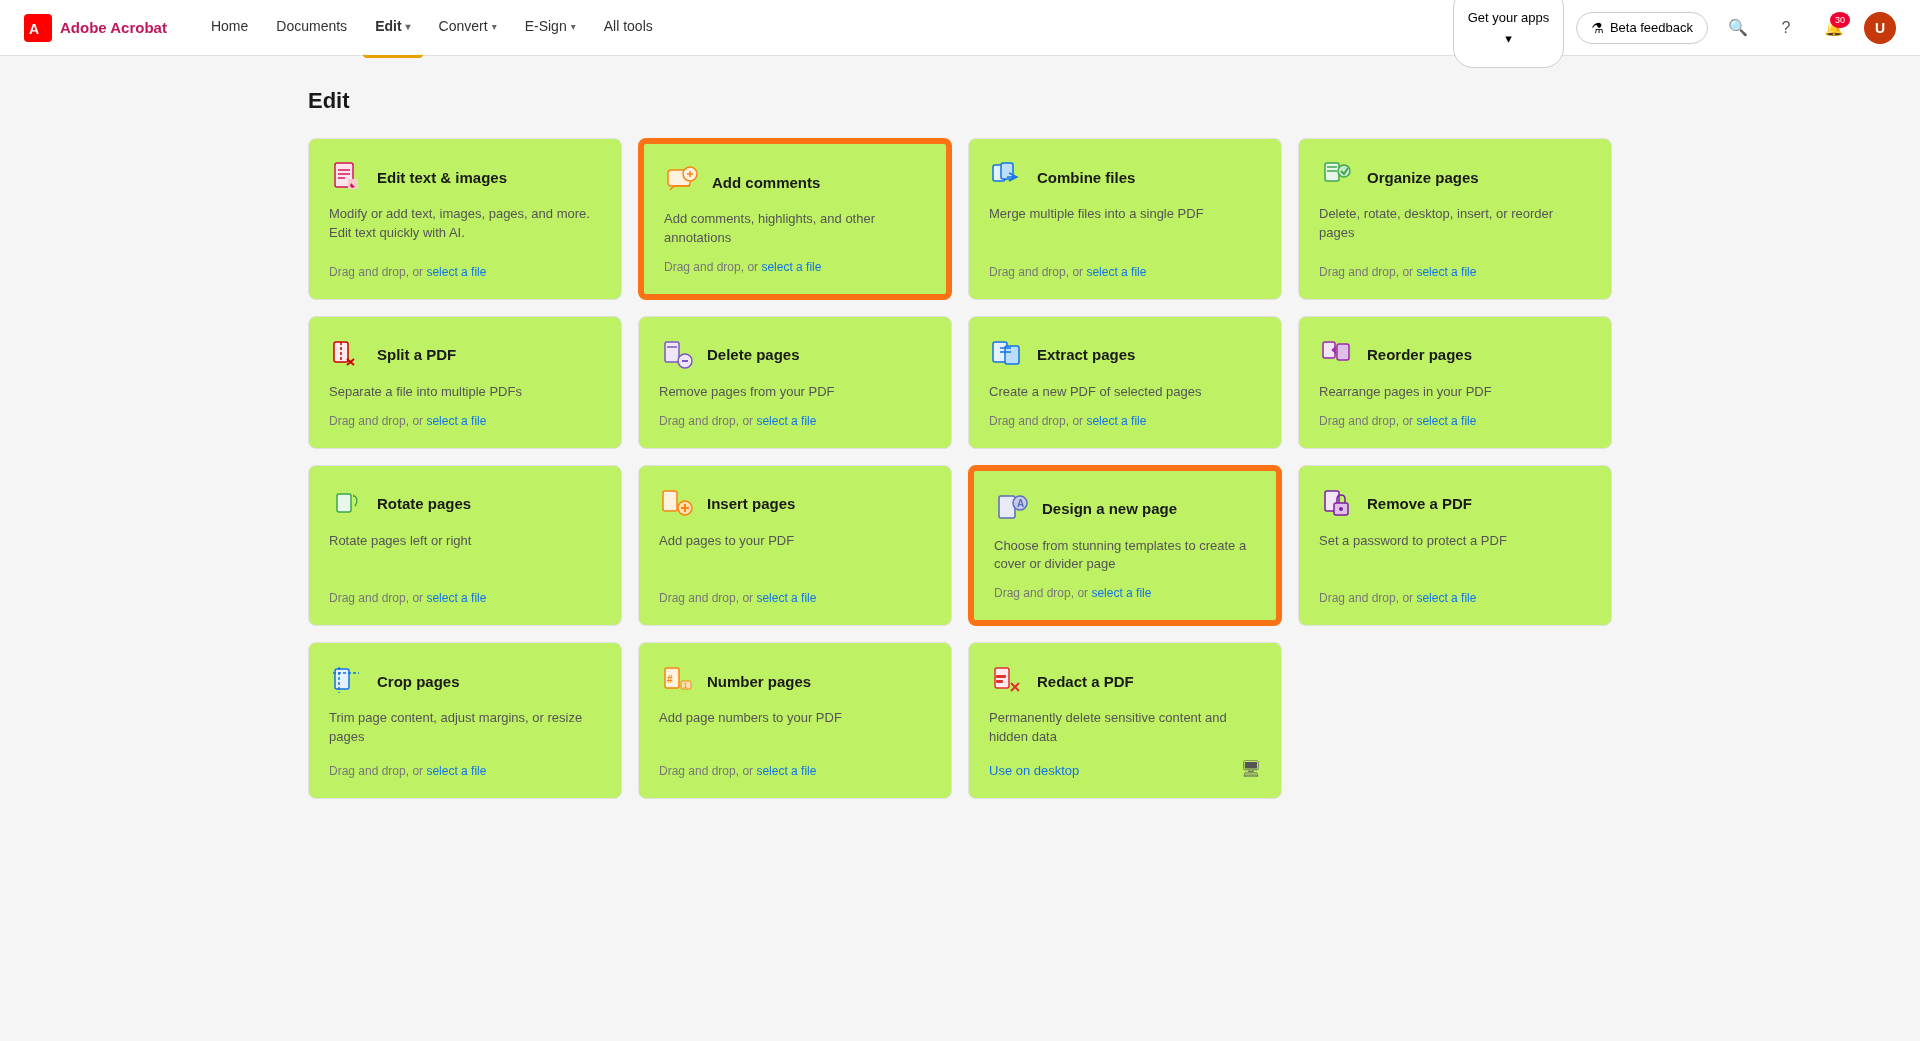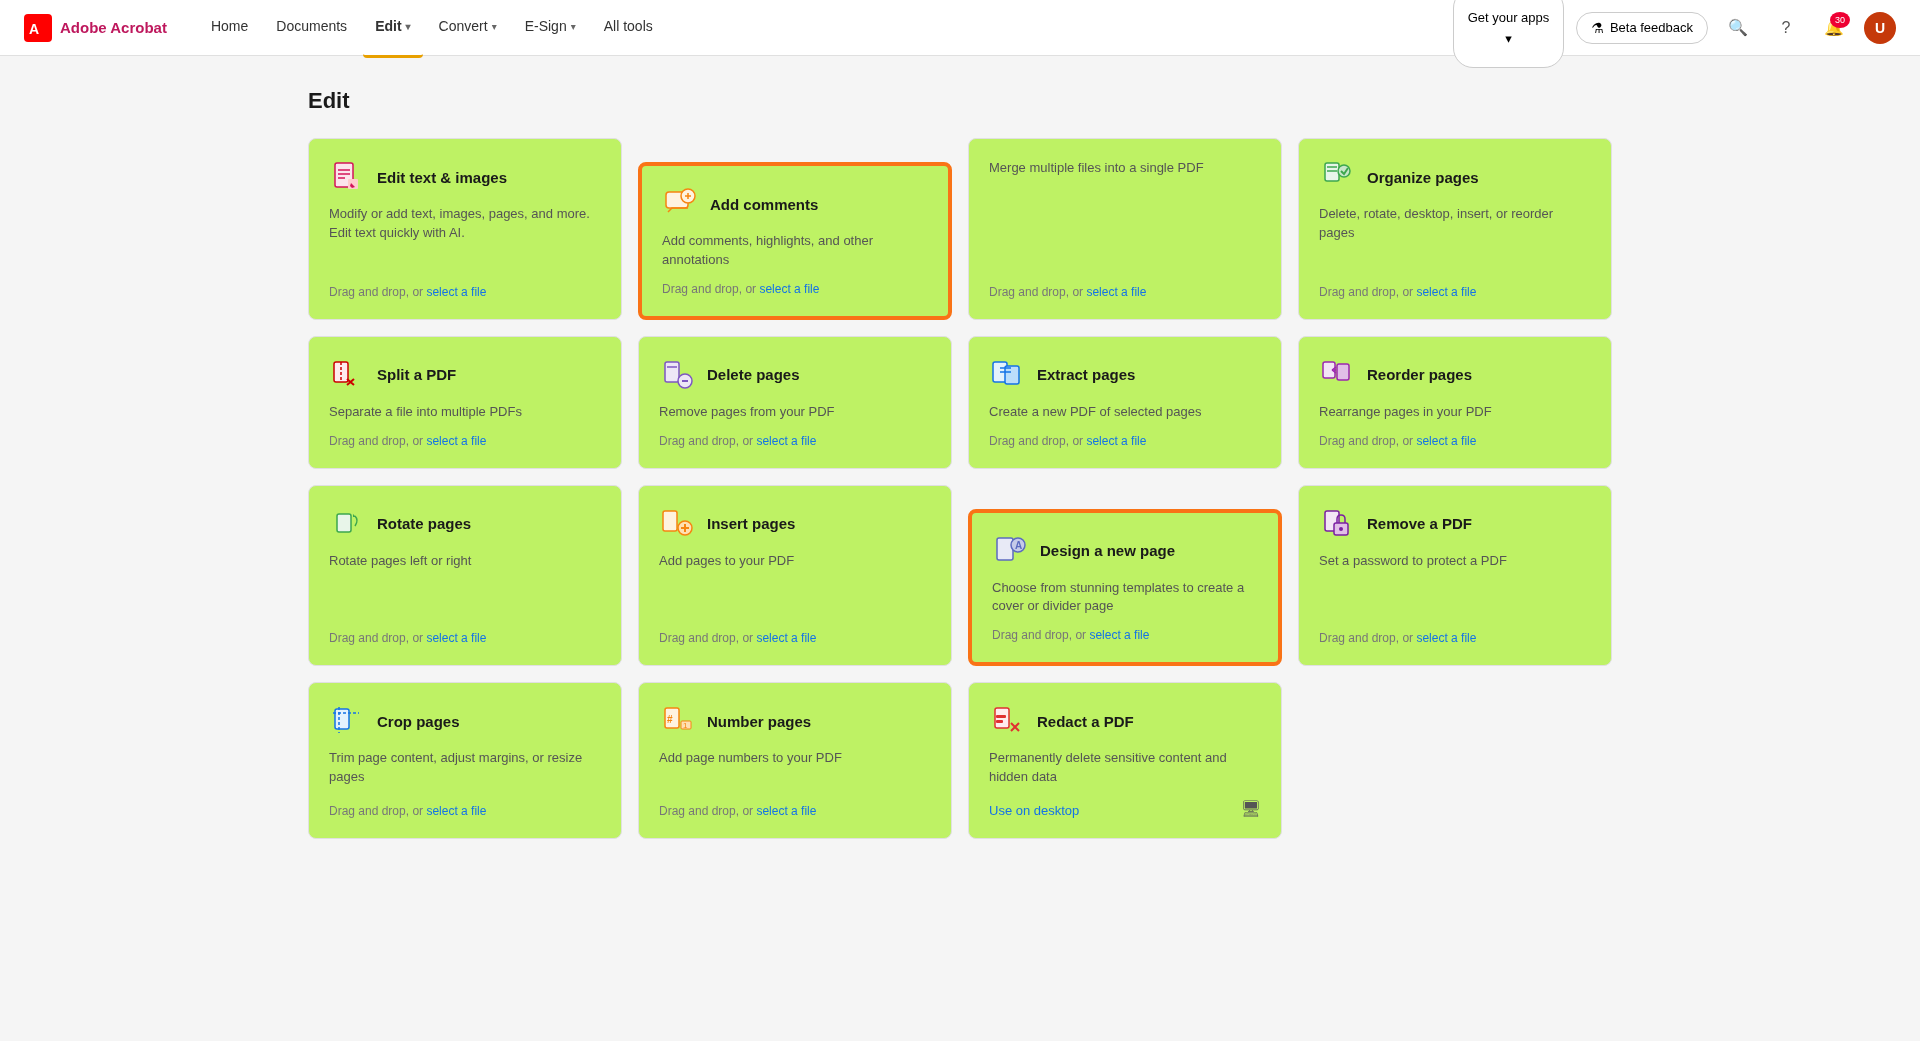--- a/index.html
+++ b/index.html
@@ -151,22 +151,21 @@
       background: #bef264;
       border: 1px solid #e0e0e0;
       border-radius: 8px;
       padding: 20px;
       cursor: pointer;
       transition: box-shadow 0.15s;
       display: flex;
       flex-direction: column;
     }
     .tool-card.highlighted {
-      border: 4px solid #f97316;
-      margin-top: 24px;
+      border: 6px solid #f97316;
     }
     .tool-card-header {
       display: flex;
       align-items: center;
       gap: 12px;
       margin-bottom: 10px;
     }
     .tool-icon {
       width: 36px;
       height: 36px;
@@ -293,20 +292,29 @@
       <circle cx="26" cy="10" r="7" fill="#fff3e0" stroke="#f68511" stroke-width="1.5"></circle>
       <line x1="26" y1="7" x2="26" y2="13" stroke="#f68511" stroke-width="1.5"></line>
       <line x1="23" y1="10" x2="29" y2="10" stroke="#f68511" stroke-width="1.5"></line>
     </svg></div>
           <span class="tool-name">Add comments</span>
         </div>
         <p class="tool-desc">Add comments, highlights, and other annotations</p>
         <div class="tool-footer">Drag and drop, or <a class="select-file-link">select a file</a></div>
       </div>
       <div class="tool-card">
+        <div class="tool-card-header">
+          <div class="tool-icon"><svg width="36" height="36" viewBox="0 0 36 36" fill="none">
+      <rect x="4" y="6" width="12" height="16" rx="2" fill="#e3f2fd" stroke="#1473e6" stroke-width="1.5"></rect>
+      <rect x="12" y="4" width="12" height="16" rx="2" fill="#bbdefb" stroke="#1473e6" stroke-width="1.5"></rect>
+      <path d="M20 22 L28 18 L20 14" fill="none" stroke="#1473e6" stroke-width="1.5"></path>
+      <line x1="28" y1="18" x2="18" y2="18" stroke="#1473e6" stroke-width="1.5"></line>
+    </svg></div>
+          <span class="tool-name">Combine files</span>
+        </div>
         <p class="tool-desc">Merge multiple files into a single PDF</p>
         <div class="tool-footer">Drag and drop, or <a class="select-file-link">select a file</a></div>
       </div>
       <div class="tool-card">
         <div class="tool-card-header">
           <div class="tool-icon"><svg width="36" height="36" viewBox="0 0 36 36" fill="none">
       <rect x="6" y="4" width="14" height="18" rx="2" fill="#e8f5e9" stroke="#3da74e" stroke-width="1.5"></rect>
       <path d="M8 8 L18 8" stroke="#3da74e" stroke-width="1.5"></path>
       <path d="M8 12 L18 12" stroke="#3da74e" stroke-width="1.5"></path>
       <circle cx="25" cy="12" r="6" fill="#c8e6c9" stroke="#3da74e" stroke-width="1.5"></circle>

